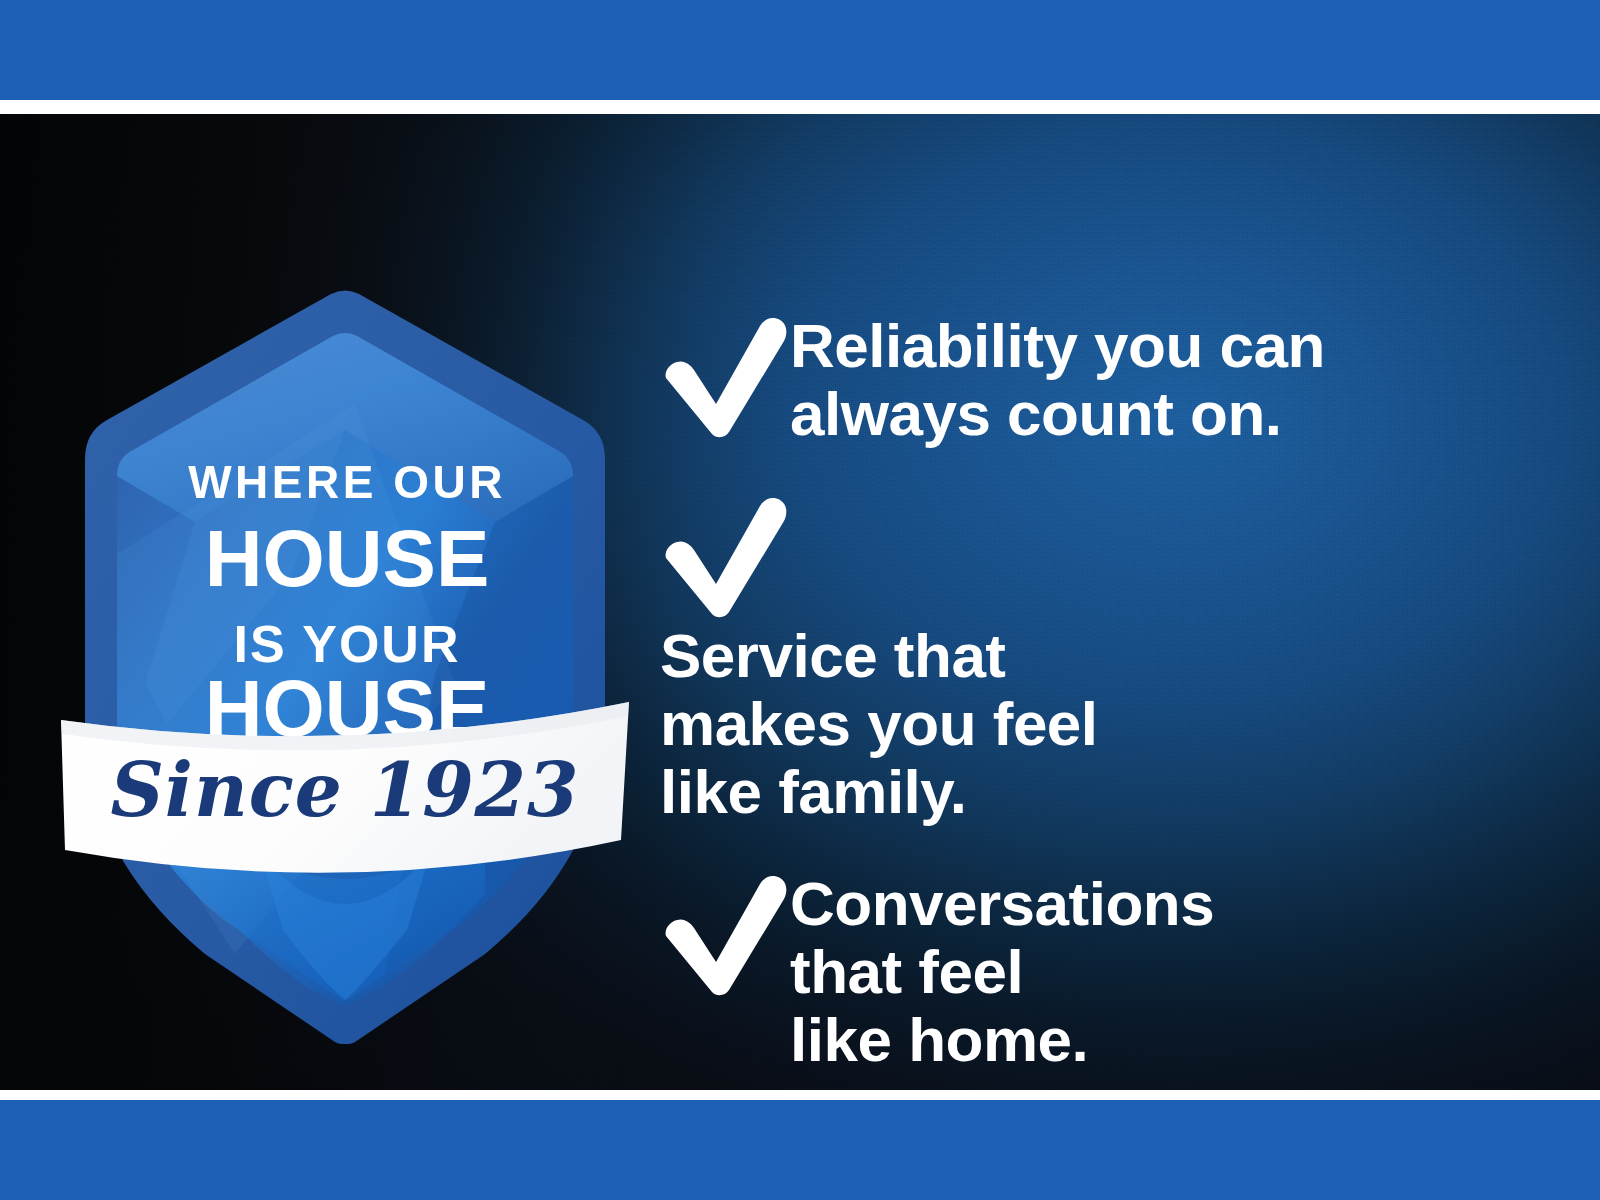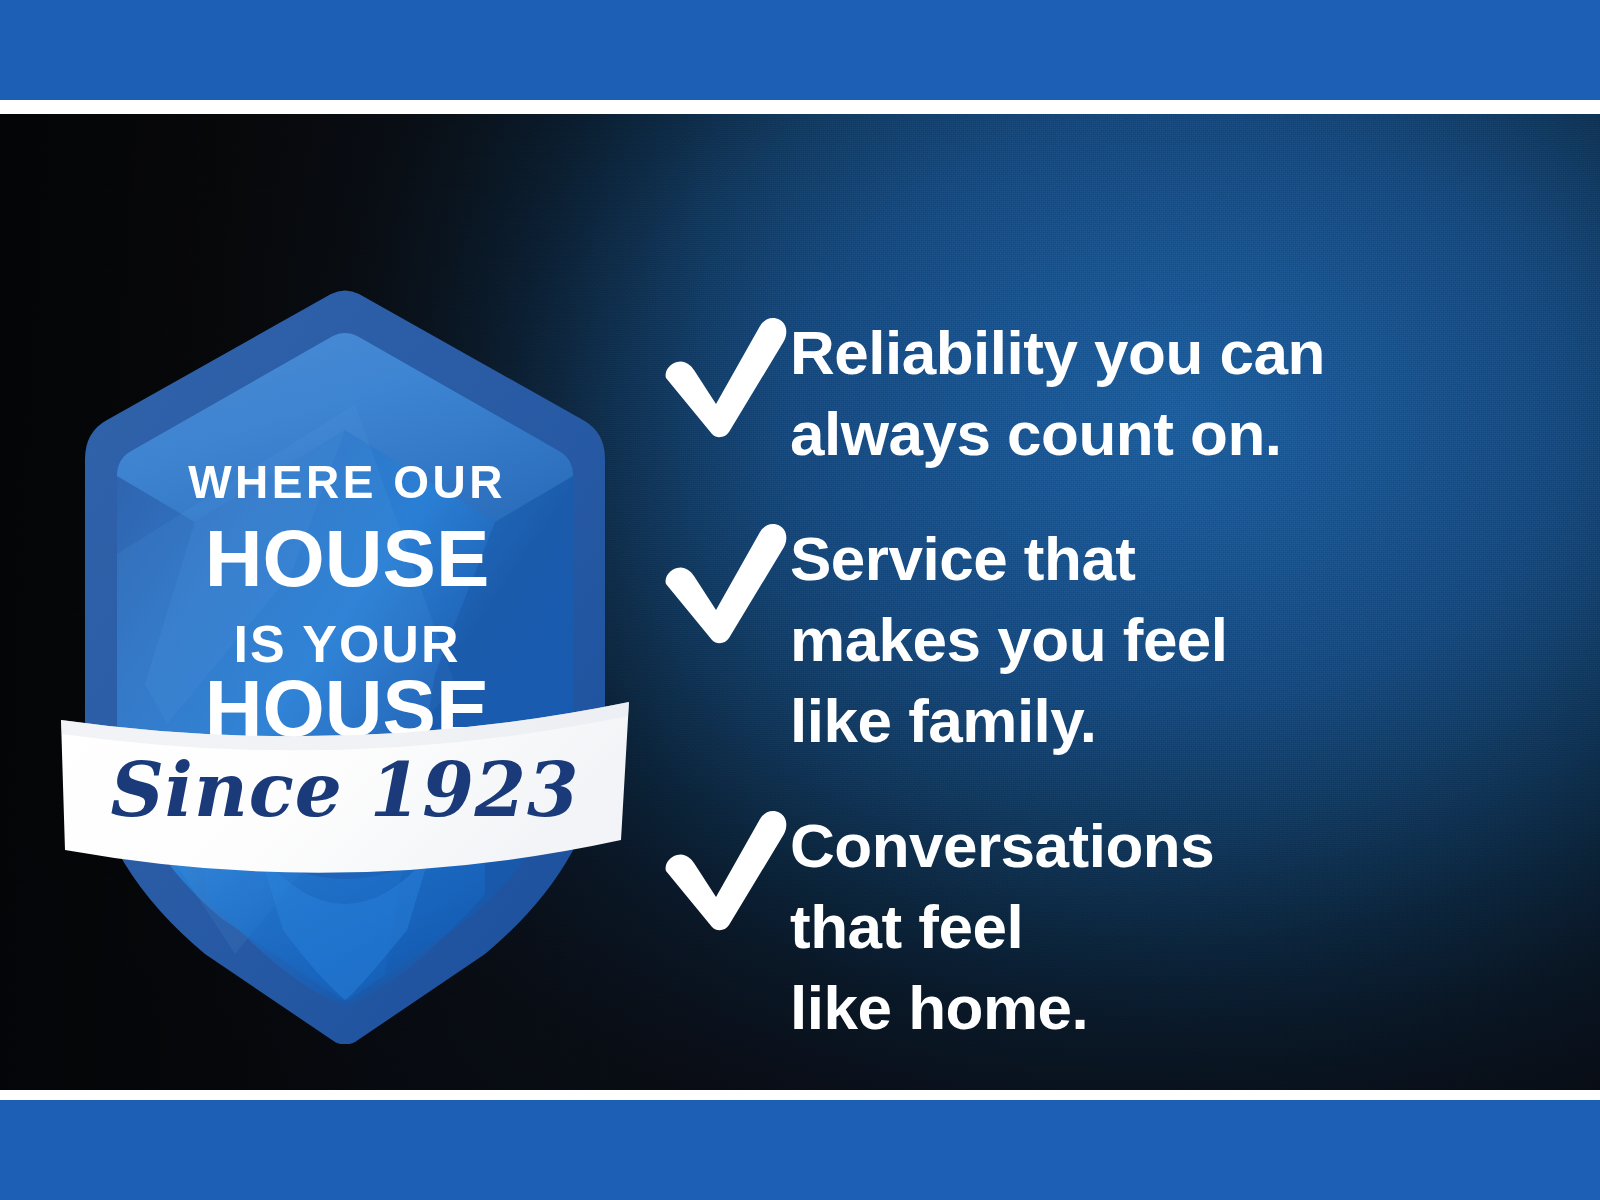--- a/index.html
+++ b/index.html
@@ -160,27 +160,27 @@
     height: 124px;
     margin-top: 6px;
   }
   .check svg { display: block; width: 130px; height: 124px; }
   .bullet-text {
     flex: 1 1 auto;
     color: #ffffff;
     font-family: "Liberation Sans", sans-serif;
     font-weight: bold;
     font-size: 62px;
-    line-height: 81px;
+    line-height: 68px;
     letter-spacing: -0.5px;
     white-space: pre-line;
     padding-top: 2px;
   }
   #bullet-1 .bullet-text { font-size: 62px; }
-  #bullet-2 { margin-top: 34px; }
+  #bullet-2 { margin-top: 34px; flex-direction: column; }
   #bullet-3 { margin-top: 34px; }
 </style>
 </head>
 <body>
 
 <div id="canvas">
 
   <div id="bar-top" class="bar"></div>
   <div id="sep-top" class="sep"></div>
 

